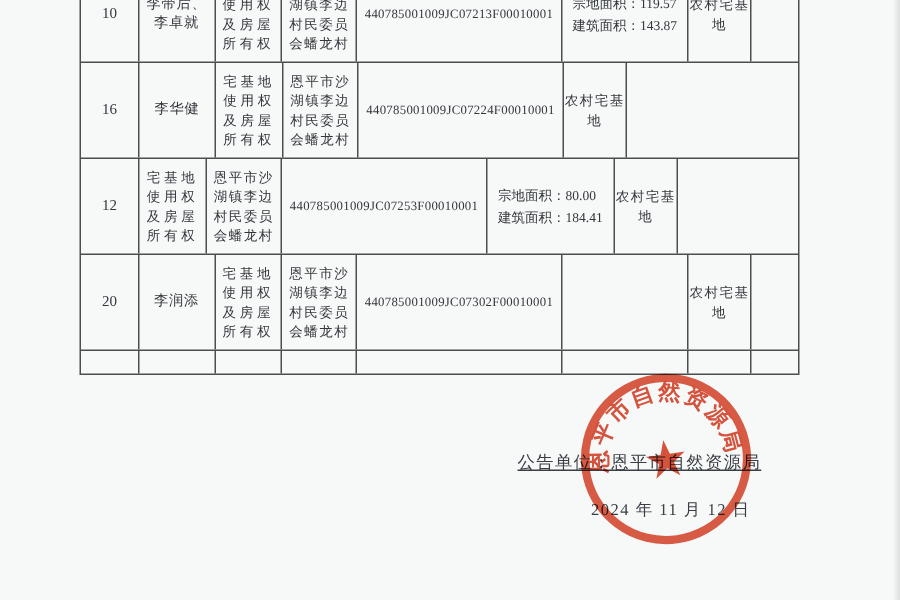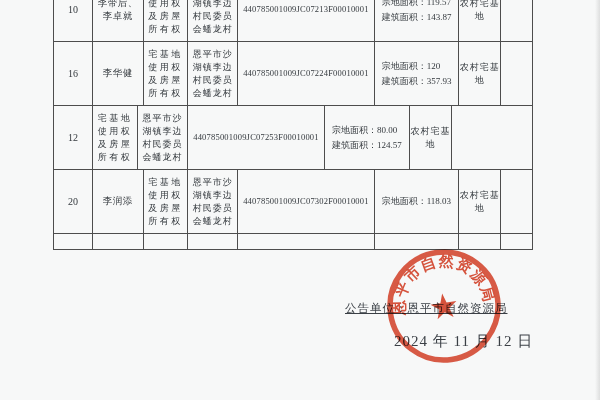--- a/index.html
+++ b/index.html
@@ -41,21 +41,21 @@
   .c6{width:42px;font-size:9px;letter-spacing:1px;}
   .c7{width:31px;}
   .empty-row .td{min-height:15px;height:15px;}
   
   .publisher-line{
     position:absolute;left:345px;top:301px;
     font-size:11.5px;letter-spacing:1px;color:#3a3f45;white-space:nowrap;text-decoration:underline;
   }
   .date-line{
     position:absolute;left:394px;top:332px;
-    font-size:15px;letter-spacing:1px;color:#3a3f45;white-space:nowrap;
+    font-size:11px;letter-spacing:1px;color:#3a3f45;white-space:nowrap;
   }
   
   .seal{
     position:absolute;left:384px;top:246px;width:120px;height:120px;
     mix-blend-mode:multiply;opacity:0.92;
     transform:rotate(-8deg);
   }
 </style>
 </head>
 <body>
@@ -75,49 +75,44 @@
     <div class="td c6">农村宅基地</div>
     <div class="td c7"></div>
   </div>
 
   <div class="tr">
     <div class="td c0">16</div>
     <div class="td c1">李华健</div>
     <div class="td c2">宅基地使用权及房屋所有权</div>
     <div class="td c3">恩平市沙湖镇李边村民委员会蟠龙村</div>
     <div class="td c4">440785001009JC07224F00010001</div>
-    <div class="td c5">
-      <div>宗地面积：120</div>
-      <div>建筑面积：357.93</div>
-    </div>
     <div class="td c6">农村宅基地</div>
     <div class="td c7"></div>
   </div>
 
   <div class="tr">
     <div class="td c0">12</div>
     <div class="td c2">宅基地使用权及房屋所有权</div>
     <div class="td c3">恩平市沙湖镇李边村民委员会蟠龙村</div>
     <div class="td c4">440785001009JC07253F00010001</div>
     <div class="td c5">
       <div>宗地面积：80.00</div>
-      <div>建筑面积：124.57</div>
+      <div>建筑面积：184.41</div>
     </div>
     <div class="td c6">农村宅基地</div>
     <div class="td c7"></div>
   </div>
 
   <div class="tr">
     <div class="td c0">20</div>
     <div class="td c1">李润添</div>
     <div class="td c2">宅基地使用权及房屋所有权</div>
     <div class="td c3">恩平市沙湖镇李边村民委员会蟠龙村</div>
     <div class="td c4">440785001009JC07302F00010001</div>
     <div class="td c5">
-      <div>宗地面积：118.03</div>
     </div>
     <div class="td c6">农村宅基地</div>
     <div class="td c7"></div>
   </div>
 
   <div class="tr empty-row">
     <div class="td c0"></div>
     <div class="td c1"></div>
     <div class="td c2"></div>
     <div class="td c3"></div>

